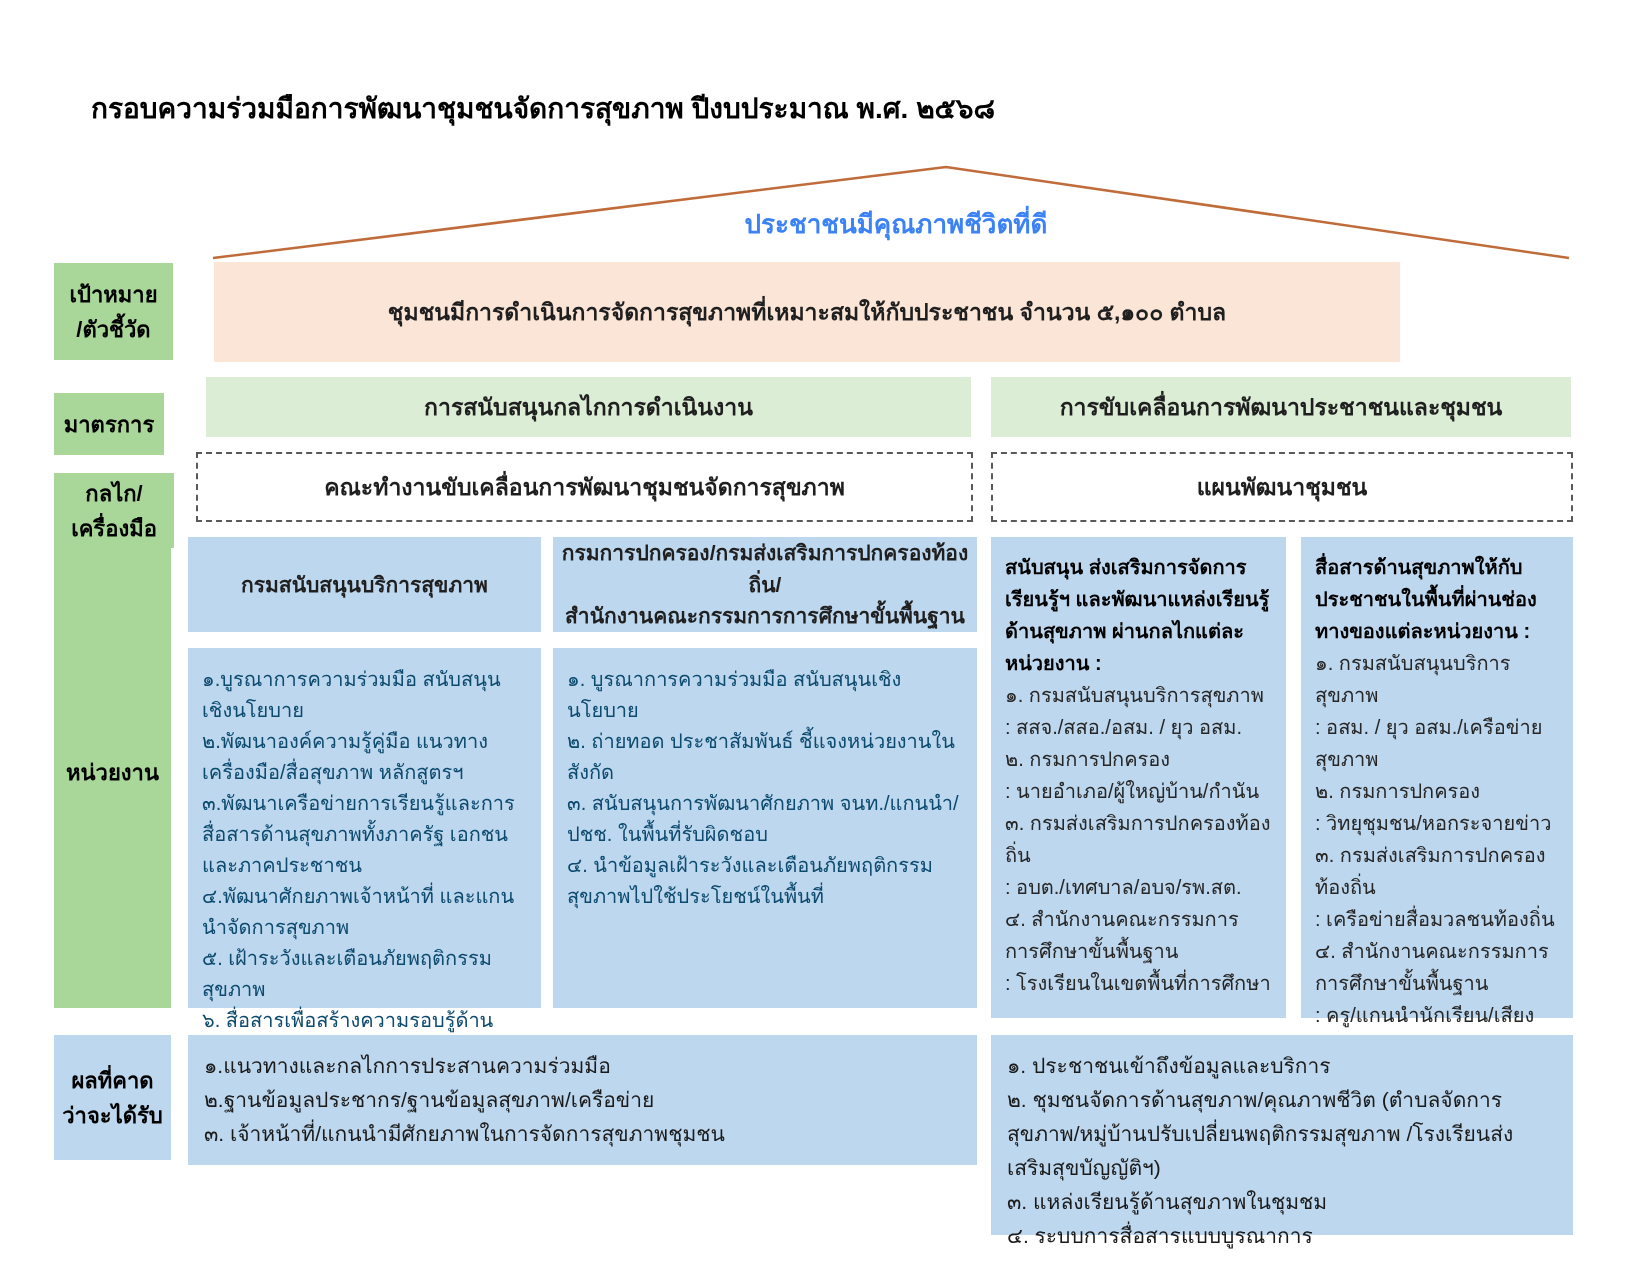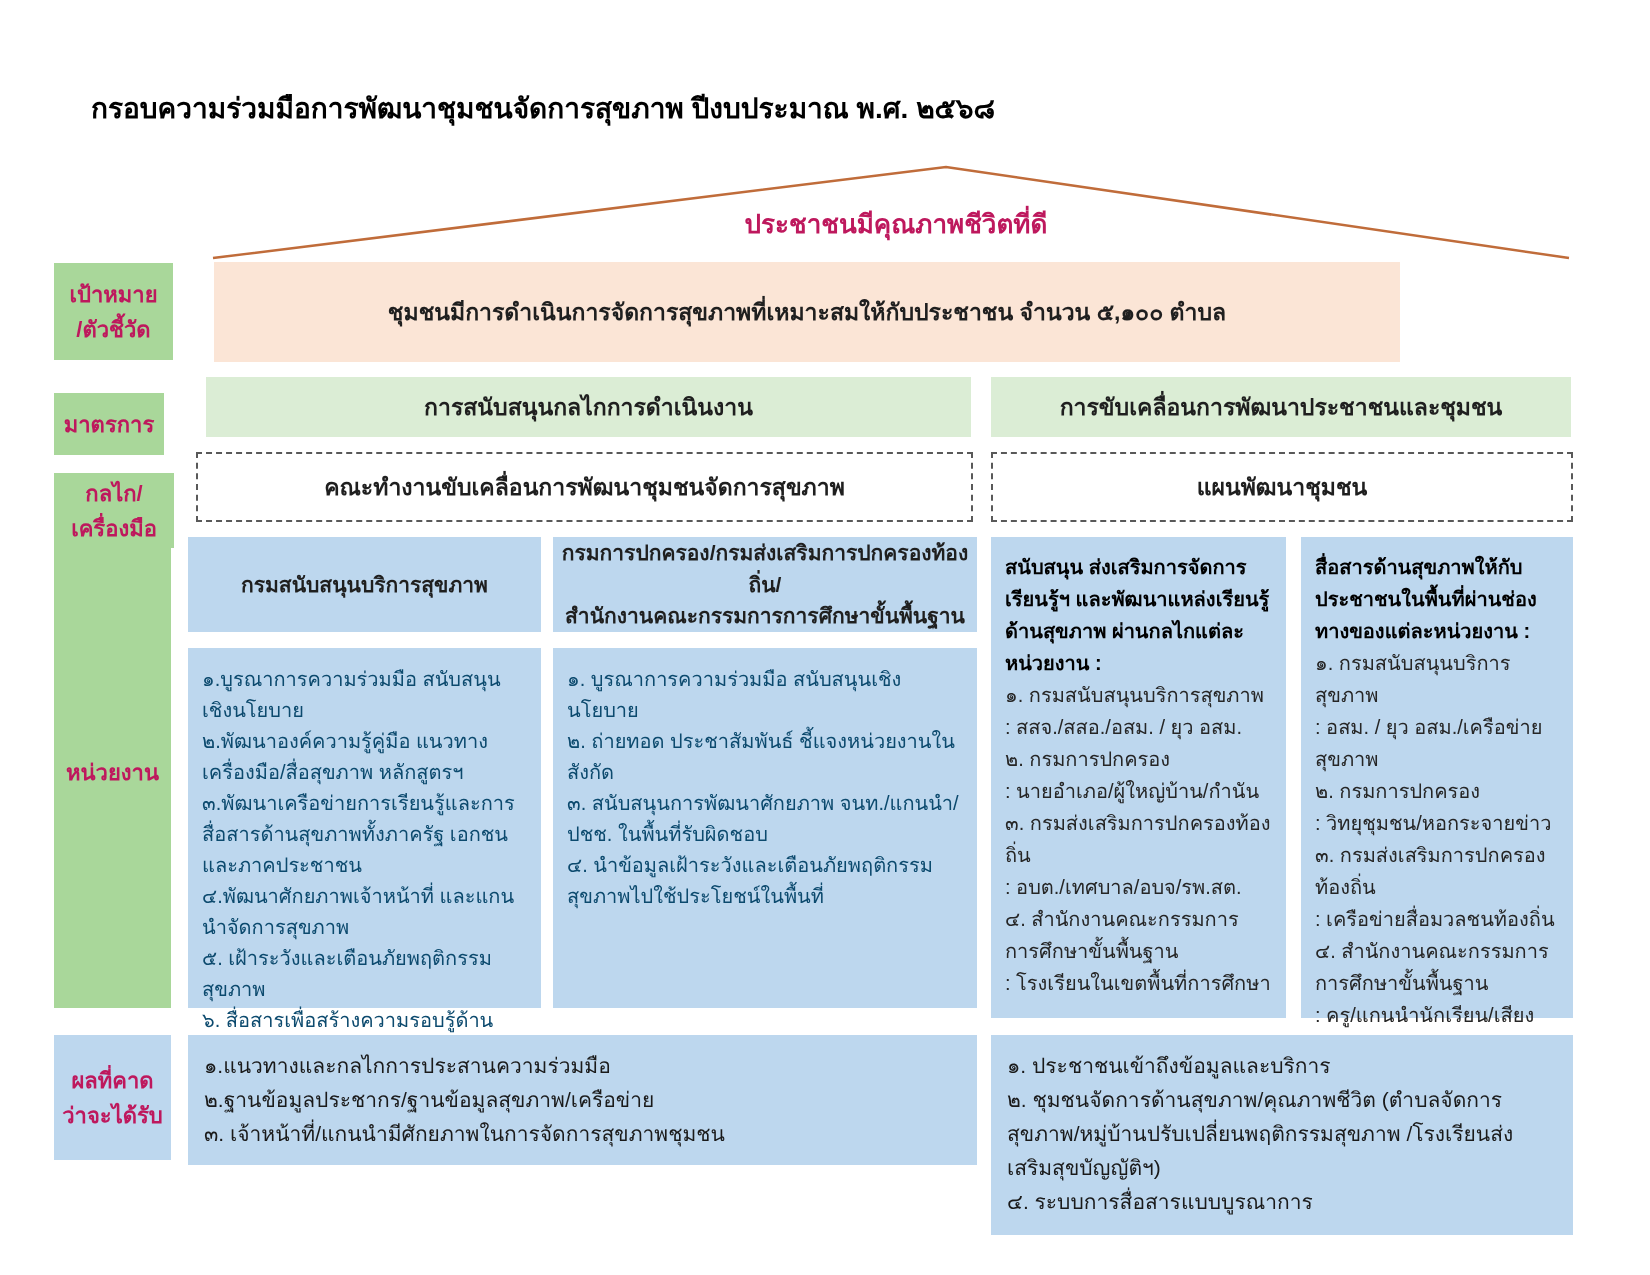--- a/index.html
+++ b/index.html
@@ -17,26 +17,26 @@
     margin-left: 16px;
   }
   .abs { position: absolute; }
   .page-title {
     left: 75px; top: 86px; width: 1100px;
     font-size: 28px; font-weight: bold; color: #000;
   }
   .roof-svg { left: 0; top: 0; width: 1650px; height: 300px; }
   .roof-label {
     left: 580px; top: 203px; width: 600px;
-    text-align: center; font-size: 26px; font-weight: bold; color: #be185d;
+    text-align: center; font-size: 26px; font-weight: bold; color: #3b82f6;
   }
   .side-label {
     left: 38px;
     display: flex; flex-direction: column; justify-content: center; align-items: center;
-    text-align: center; font-weight: bold; font-size: 22px; color: #be185d;
+    text-align: center; font-weight: bold; font-size: 22px; color: #000000;
     background: #A9D79A;
   }
   .side-goal { top: 263px; width: 119px; height: 97px; }
   .side-measures { top: 393px; width: 110px; height: 62px; }
   .side-mech { top: 473px; width: 120px; height: 75px; }
   .side-agency { top: 537px; width: 117px; height: 471px; }
   .side-outcome { top: 1035px; width: 117px; height: 125px; background: #BDD7EE; }
   .goal-box {
     left: 198px; top: 262px; width: 1186px; height: 100px;
     background: #FBE5D6;
@@ -171,16 +171,17 @@
 
   <div class="abs blue outcome-box outcome-left">
     <div>๑.แนวทางและกลไกการประสานความร่วมมือ</div>
     <div>๒.ฐานข้อมูลประชากร/ฐานข้อมูลสุขภาพ/เครือข่าย</div>
     <div>๓. เจ้าหน้าที่/แกนนำมีศักยภาพในการจัดการสุขภาพชุมชน</div>
   </div>
 
   <div class="abs blue outcome-box outcome-right">
     <div>๑. ประชาชนเข้าถึงข้อมูลและบริการ</div>
     <div>๒. ชุมชนจัดการด้านสุขภาพ/คุณภาพชีวิต (ตำบลจัดการสุขภาพ/หมู่บ้านปรับเปลี่ยนพฤติกรรมสุขภาพ /โรงเรียนส่งเสริมสุขบัญญัติฯ)</div>
+    <div>๓. แหล่งเรียนรู้ด้านสุขภาพในชุมชม</div>
     <div>๔. ระบบการสื่อสารแบบบูรณาการ</div>
   </div>
 
 </div>
 
 </body></html>

